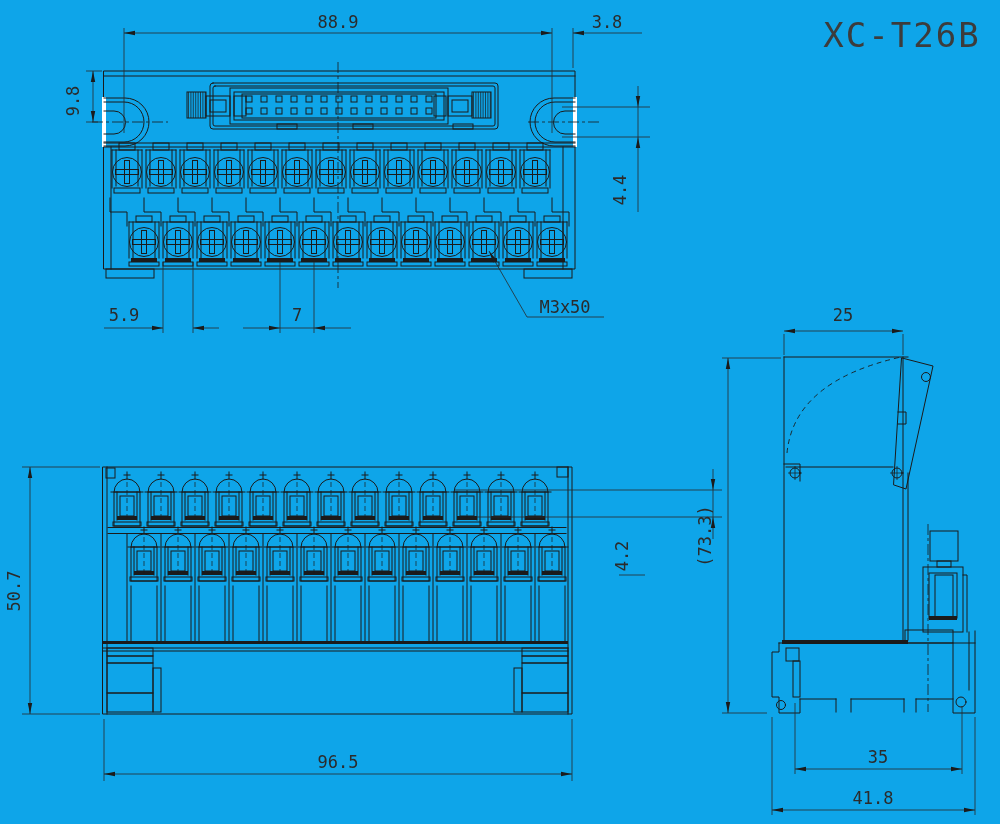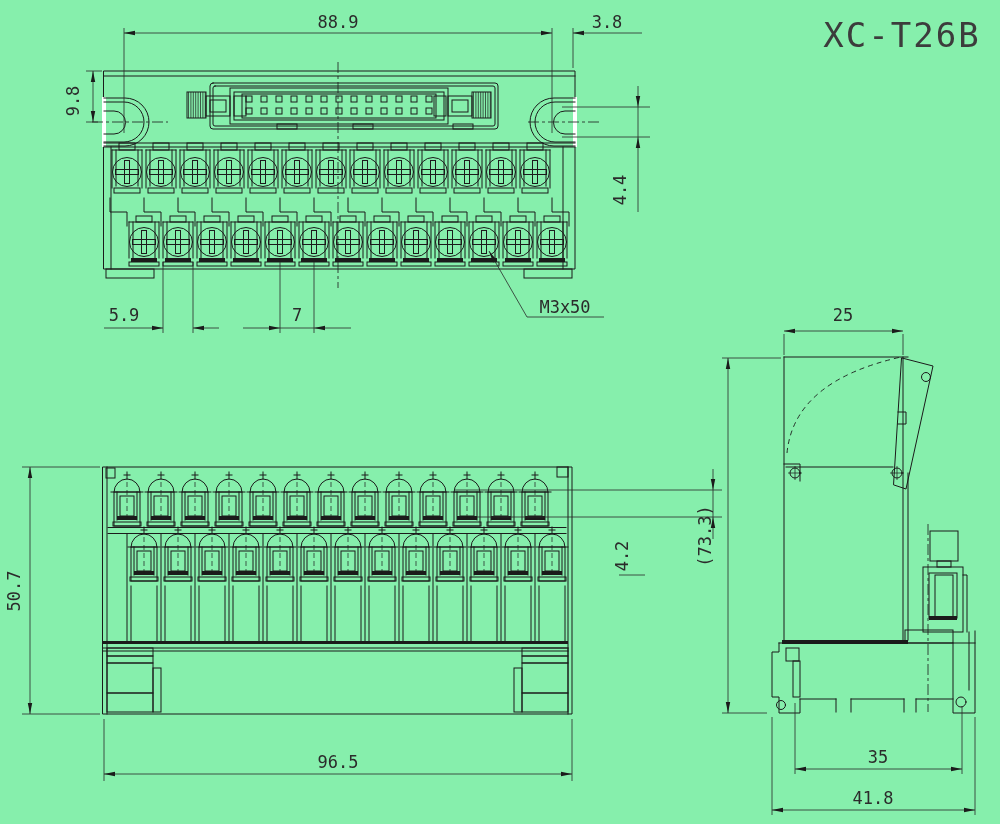--- a/index.html
+++ b/index.html
@@ -1,16 +1,16 @@
 <!DOCTYPE html>
 <html><head>
 <meta charset="utf-8">
 <style>
   html,body{margin:0;padding:0;background:#fff}
-  .page{width:1000px;height:824px;background:#86efac;position:relative;font-family:"DejaVu Sans Mono",monospace}
+  .page{width:1000px;height:824px;background:#0ea5e9;position:relative;font-family:"DejaVu Sans Mono",monospace}
   svg{display:block}
   .ln{fill:none;stroke:#1b1b1b;stroke-width:1;stroke-linecap:square;stroke-linejoin:miter}
   .thin{fill:none;stroke:#1b1b1b;stroke-width:.7}
   .flt{fill:#1b1b1b;stroke:none}
   .wht{fill:#fff;stroke:none}
   .cl{fill:none;stroke:#1b1b1b;stroke-width:.8;stroke-dasharray:11 3 3 3}
   .dsh{fill:none;stroke:#1b1b1b;stroke-width:.9;stroke-dasharray:5 4}
   .dsh2{fill:none;stroke:#1b1b1b;stroke-width:.7;stroke-dasharray:5 3}
   .dim{fill:none;stroke:#2a2a2a;stroke-width:.8}
   .arr{fill:#1b1b1b;stroke:none}

